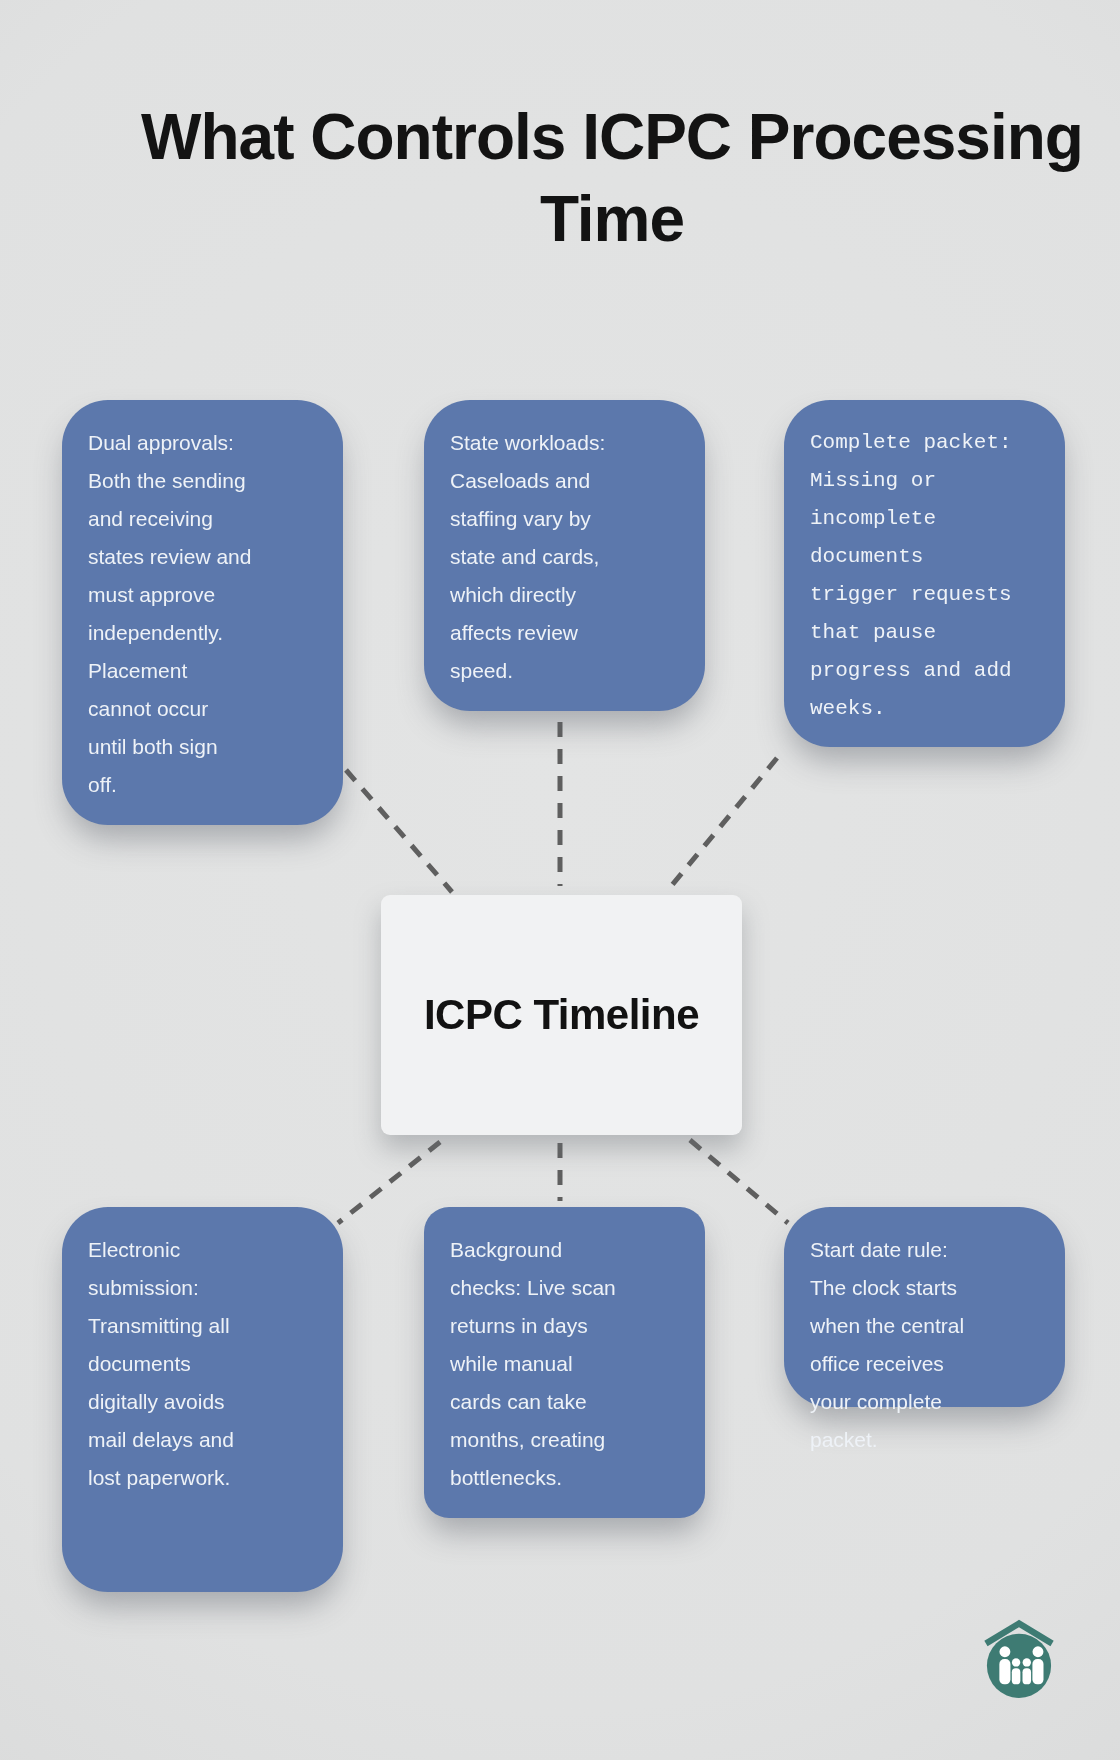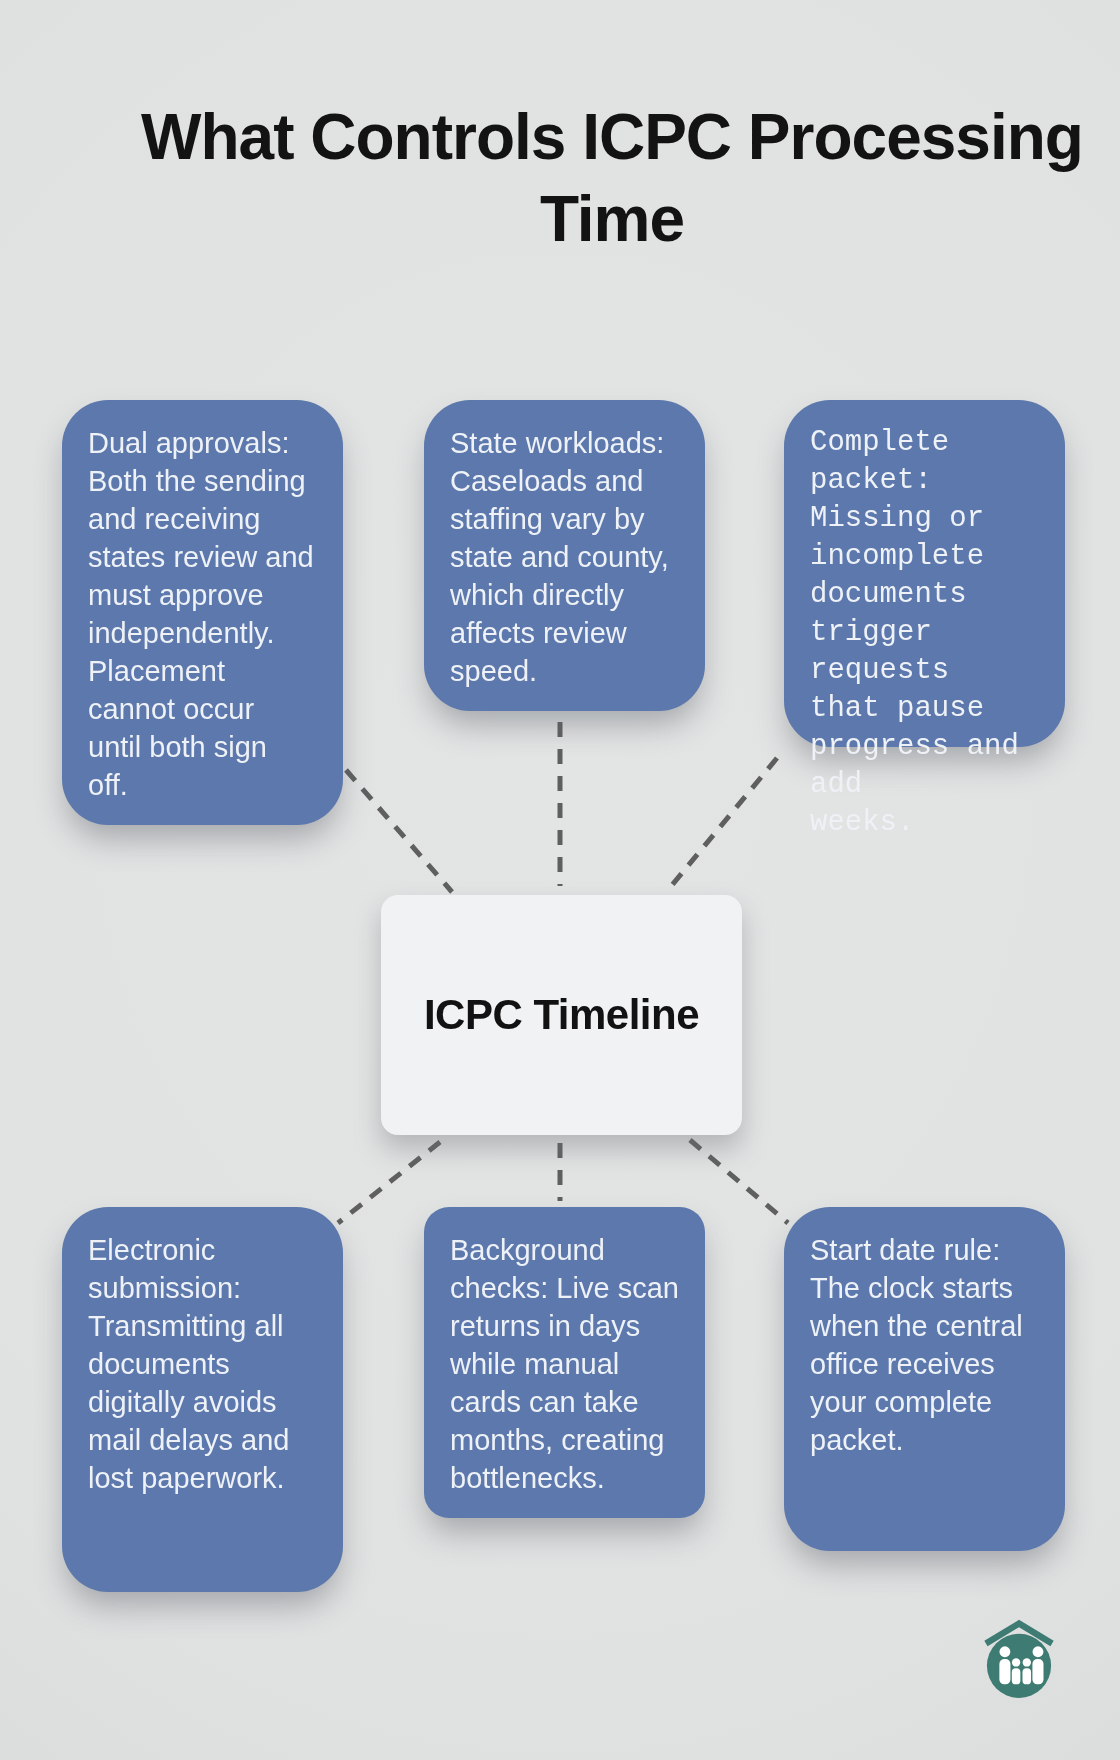--- a/index.html
+++ b/index.html
@@ -35,37 +35,37 @@
     position: absolute;
     box-sizing: border-box;
     background: #5c78ac;
     border-radius: 46px;
     padding: 24px 26px;
     box-shadow: 0 18px 30px -4px rgba(95, 100, 108, 0.45);
   }
   .factor p {
     margin: 0;
     color: #eef2f7;
-    font-size: 29px;
+    font-size: 21px;
     line-height: 38px;
     font-weight: 400;
     white-space: pre-line;
   }
   .f1 { left: 62px;  top: 400px;  width: 281px; height: 425px; }
   .f2 { left: 424px; top: 400px;  width: 281px; height: 311px; }
   .f3 { left: 784px; top: 400px;  width: 281px; height: 347px; font-family: Liberation Mono, monospace; }
   .f4 { left: 62px;  top: 1207px; width: 281px; height: 385px; }
   .f5 { left: 424px; top: 1207px; width: 281px; height: 311px; border-radius: 25px; }
-  .f6 { left: 784px; top: 1207px; width: 281px; height: 344px; }
+  .f6 { left: 784px; top: 1207px; width: 281px; height: 200px; }
   .center-node {
     position: absolute;
     left: 381px; top: 895px; width: 361px; height: 240px;
     box-sizing: border-box;
     background: #f1f2f3;
-    border-radius: 17px;
+    border-radius: 9px;
     box-shadow: 0 14px 26px rgba(110, 114, 120, 0.40);
     display: flex; align-items: center; justify-content: center;
   }
   .center-node span {
     font-size: 42px;
     font-weight: 700;
     letter-spacing: -0.5px;
     color: #121212;
   }
   .logo {
@@ -100,21 +100,21 @@
 independently.
 Placement
 cannot occur
 until both sign
 off.</p>
   </div>
   <div class="factor f2">
     <p>State workloads:
 Caseloads and
 staffing vary by
-state and county,
+state and cards,
 which directly
 affects review
 speed.</p>
   </div>
   <div class="factor f3">
     <p>Complete packet:
 Missing or
 incomplete
 documents
 trigger requests

